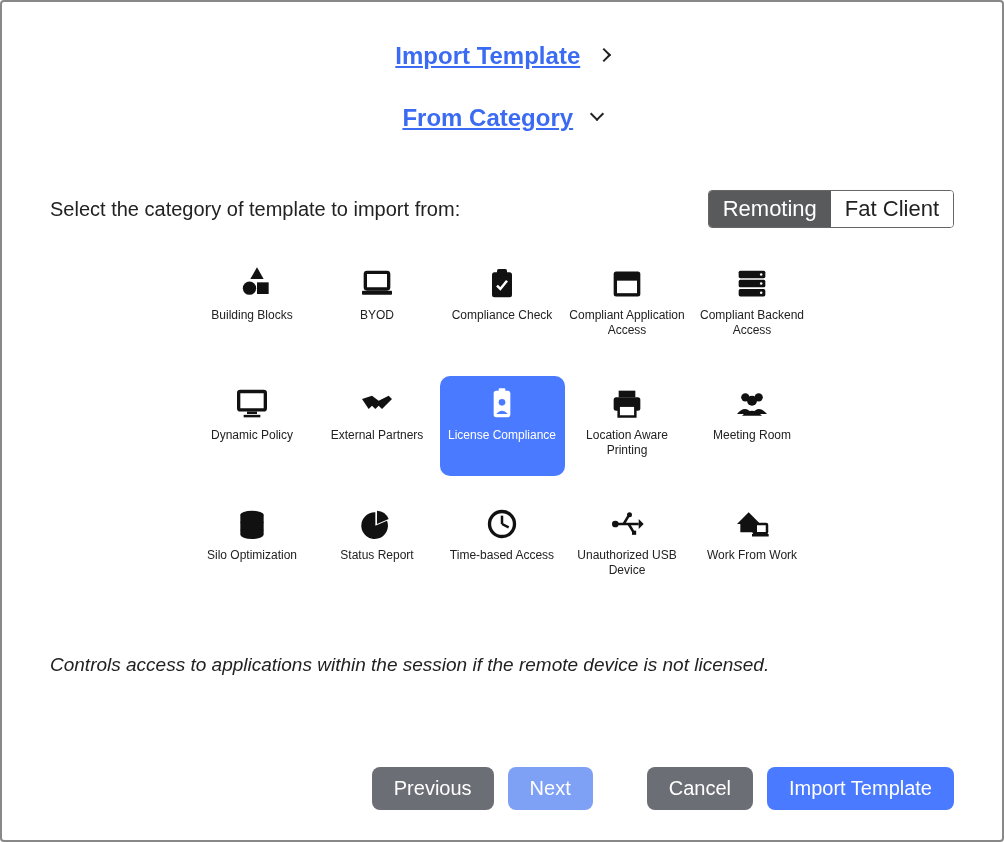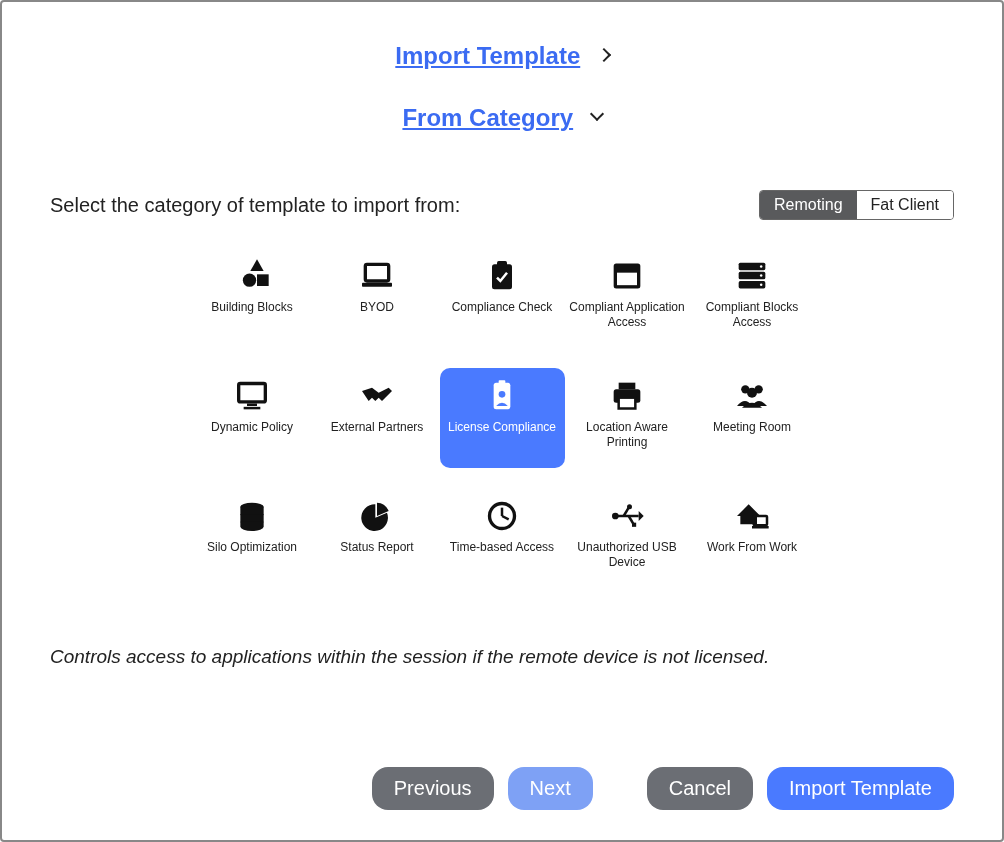--- a/index.html
+++ b/index.html
@@ -71,21 +71,21 @@
       color: #222;
     }
     .toggle-group {
       display: flex;
       border: 1px solid #666;
       border-radius: 4px;
       overflow: hidden;
     }
     .toggle-btn {
       padding: 5px 14px;
-      font-size: 16px;
+      font-size: 22px;
       cursor: pointer;
       border: none;
       background: #fff;
       color: #222;
     }
     .toggle-btn.active {
       background: #595a5c;
       color: #fff;
     }
     .category-grid {
@@ -140,21 +140,21 @@
     }
     .button-bar {
       margin-top: auto;
       display: flex;
       justify-content: flex-end;
       gap: 14px;
       padding-bottom: 10px;
     }
     .btn {
       border: none;
-      border-radius: 16px;
+      border-radius: 8px;
       padding: 10px 22px;
       font-size: 20px;
       cursor: pointer;
     }
     .btn-gray {
       background: #6b6e74;
       color: #fff;
     }
     .btn-light {
       background: #7ea1f5;
@@ -241,21 +241,21 @@
       <div class="tile-icon">
         <svg viewBox="0 0 48 40">
             <rect x="8" y="4" width="32" height="9" rx="2"></rect>
             <rect x="8" y="15" width="32" height="9" rx="2"></rect>
             <rect x="8" y="26" width="32" height="9" rx="2"></rect>
             <circle cx="35" cy="8.5" r="1.5" fill="#fff"></circle>
             <circle cx="35" cy="19.5" r="1.5" fill="#fff"></circle>
             <circle cx="35" cy="30.5" r="1.5" fill="#fff"></circle>
           </svg>
       </div>
-      <div class="tile-label">Compliant Blocks Access</div>
+      <div class="tile-label">Compliant Backend Access</div>
     </div>
 
     <div class="category-tile">
       <div class="tile-icon">
         <svg viewBox="0 0 48 40">
             <rect x="8" y="5" width="32" height="22" rx="2" fill="none" stroke="#111" stroke-width="4"></rect>
             <rect x="18" y="29" width="12" height="3"></rect>
             <rect x="14" y="33" width="20" height="3"></rect>
           </svg>
       </div>

